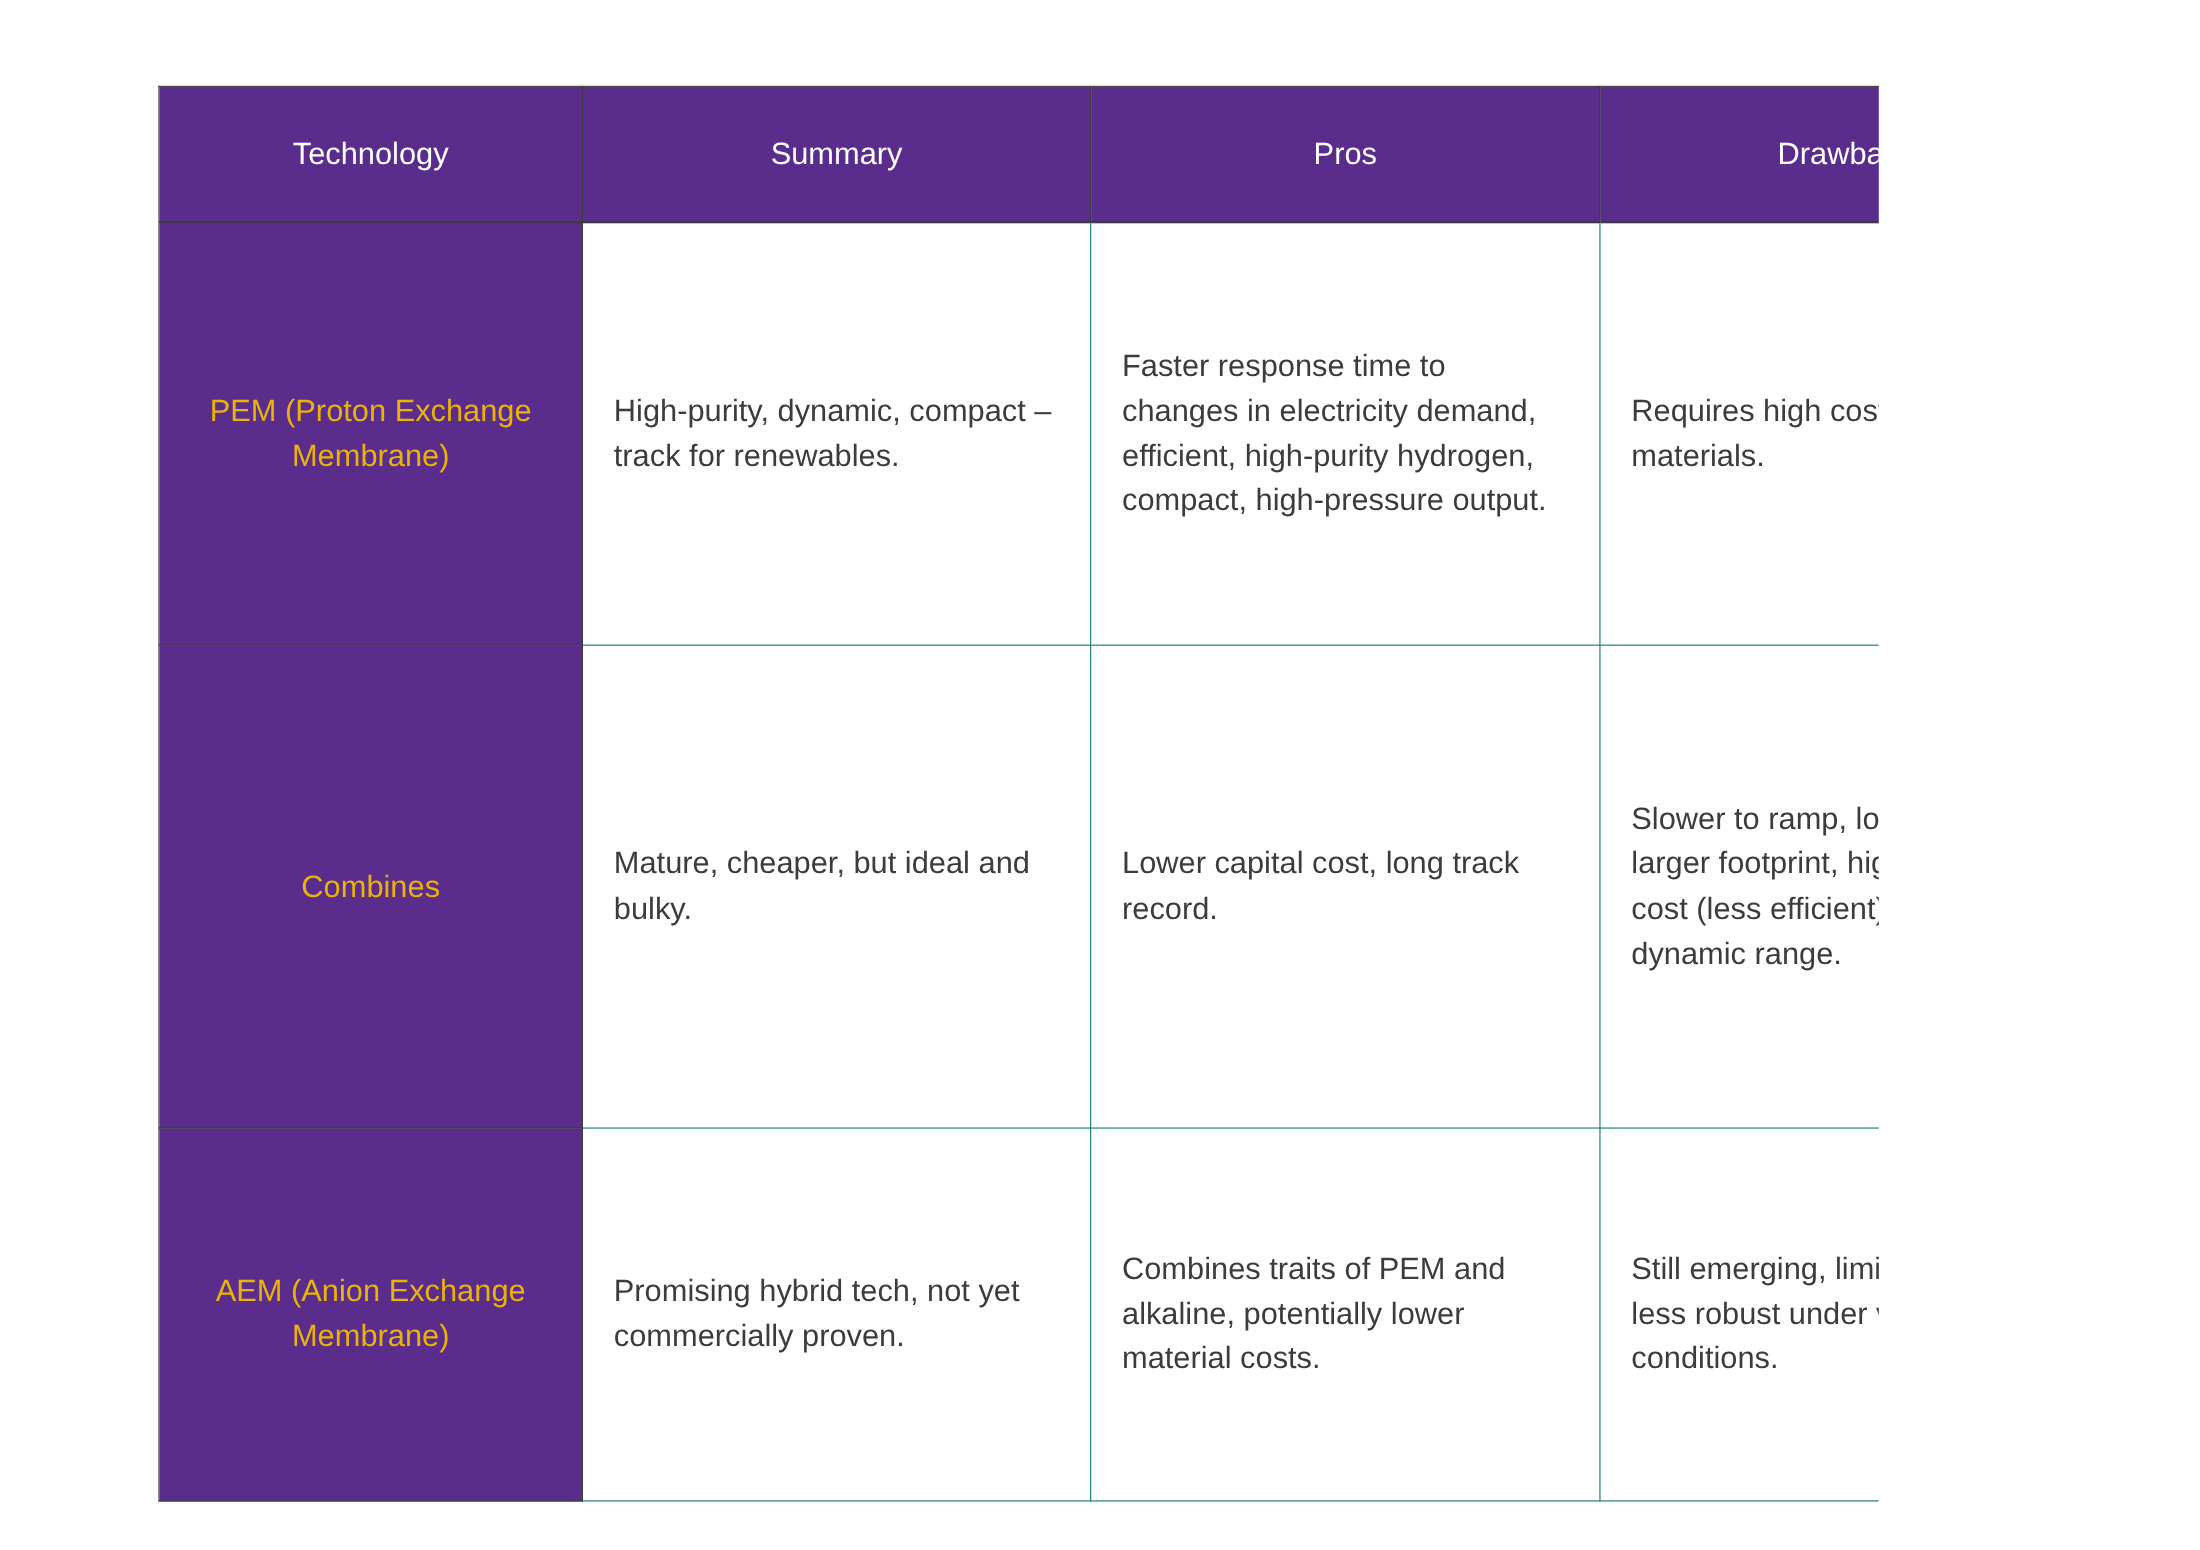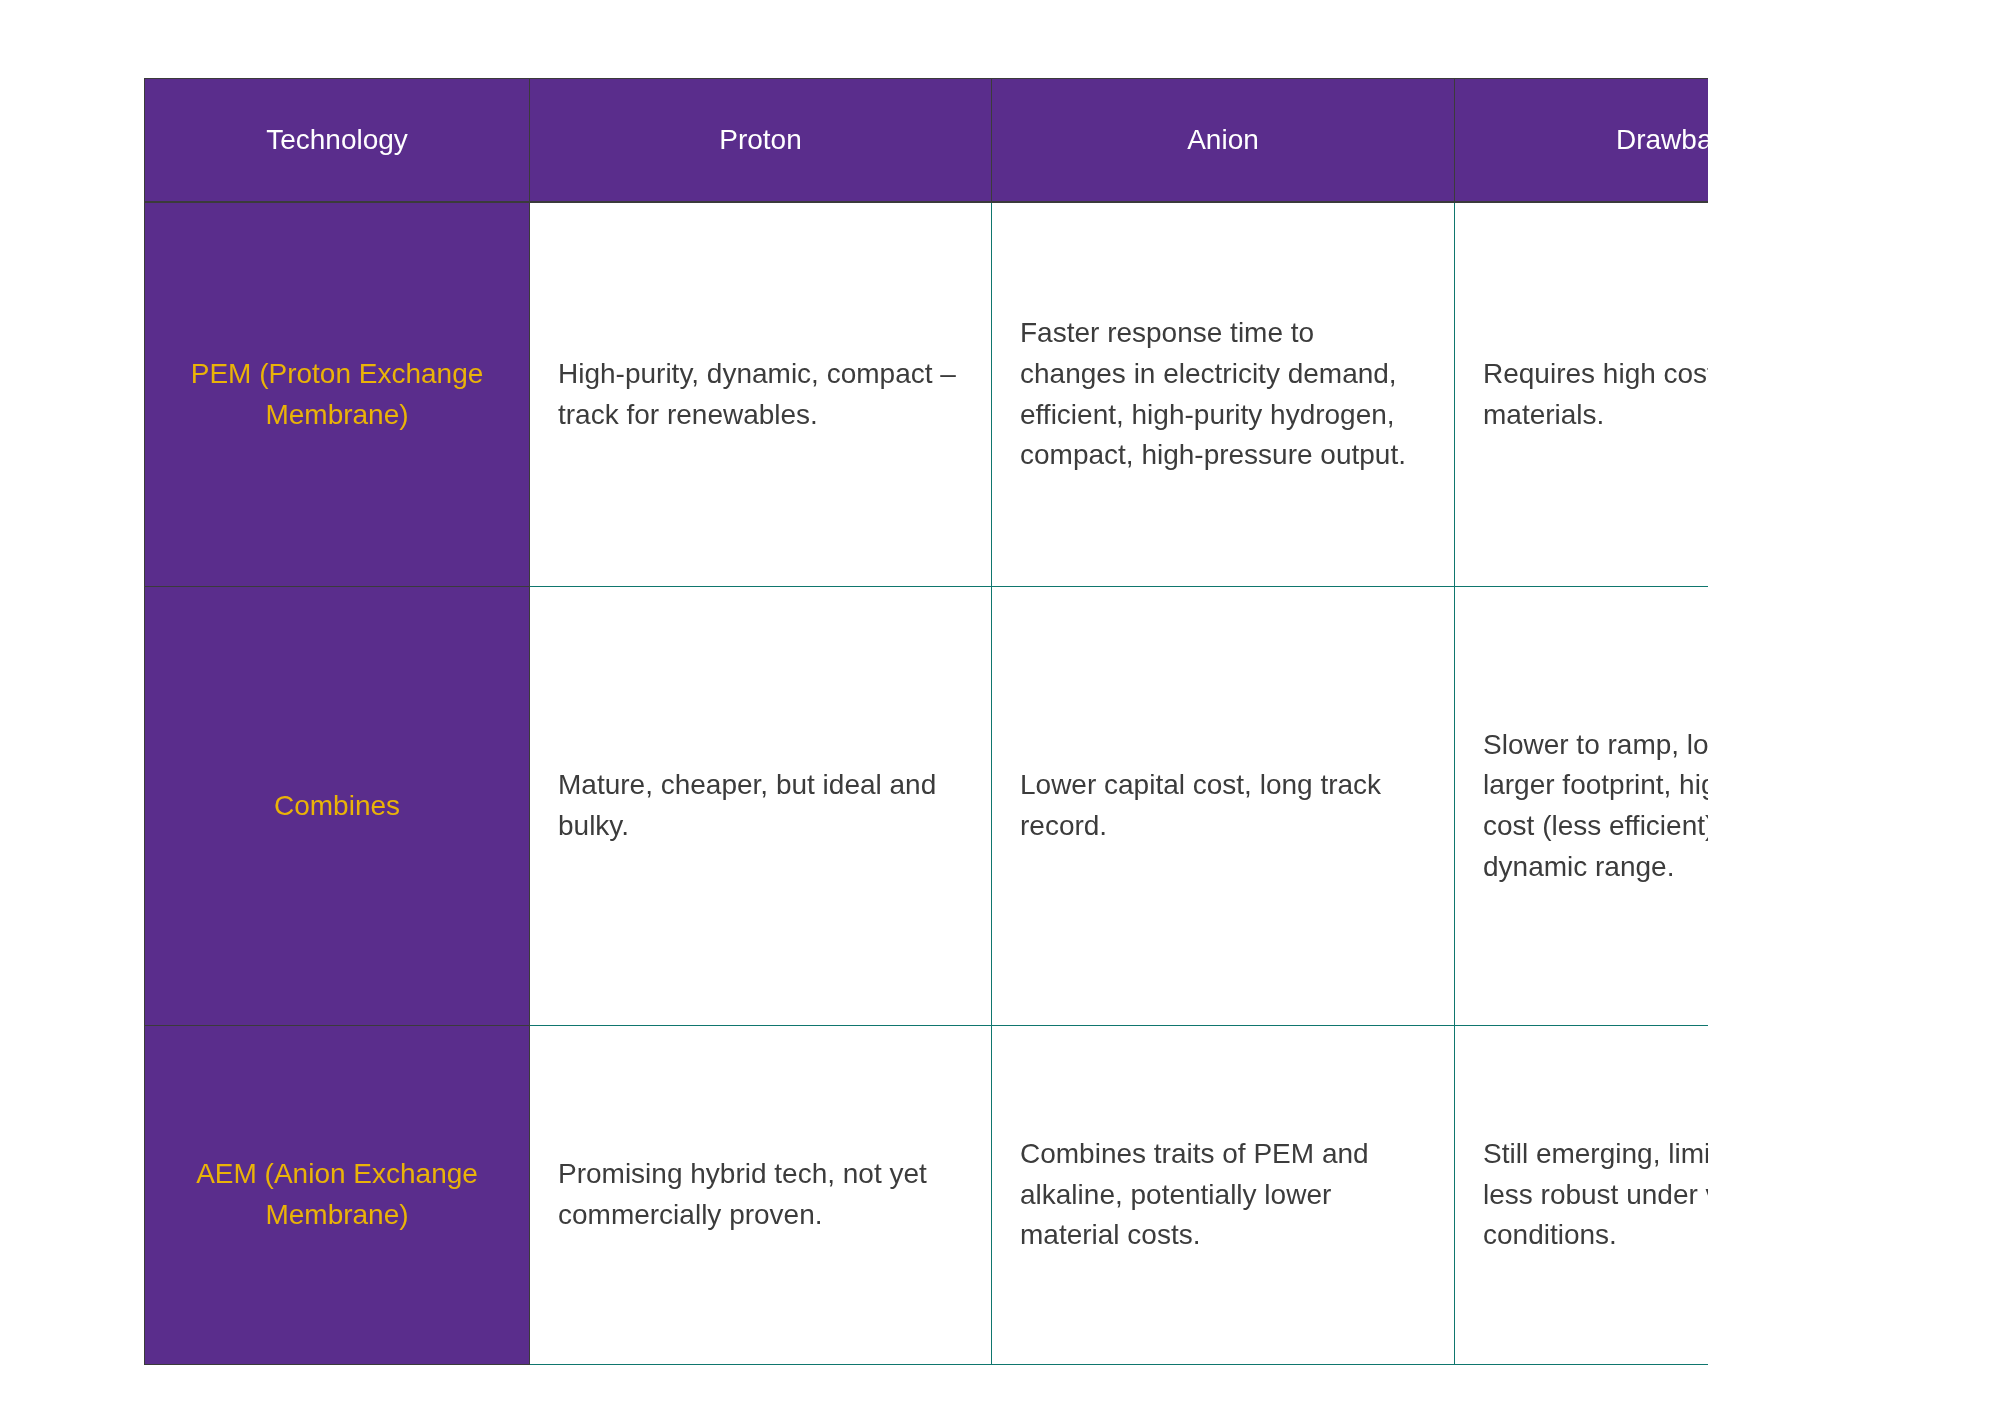--- a/index.html
+++ b/index.html
@@ -95,22 +95,22 @@
     <table class="cmp">
       <colgroup>
         <col class="c-tech">
         <col class="c-sum">
         <col class="c-pros">
         <col class="c-draw">
       </colgroup>
       <thead>
         <tr>
           <th>Technology</th>
-          <th>Proton</th>
-          <th>Anion</th>
+          <th>Summary</th>
+          <th>Pros</th>
           <th>Drawbacks</th>
         </tr>
       </thead>
       <tbody>
         <tr class="r1">
           <td class="tech">
             <span class="cell-text">PEM (Proton Exchange Membrane)</span>
           </td>
           <td class="body-cell">
             <span class="cell-text">High-purity, dynamic, compact – track for renewables.</span>

